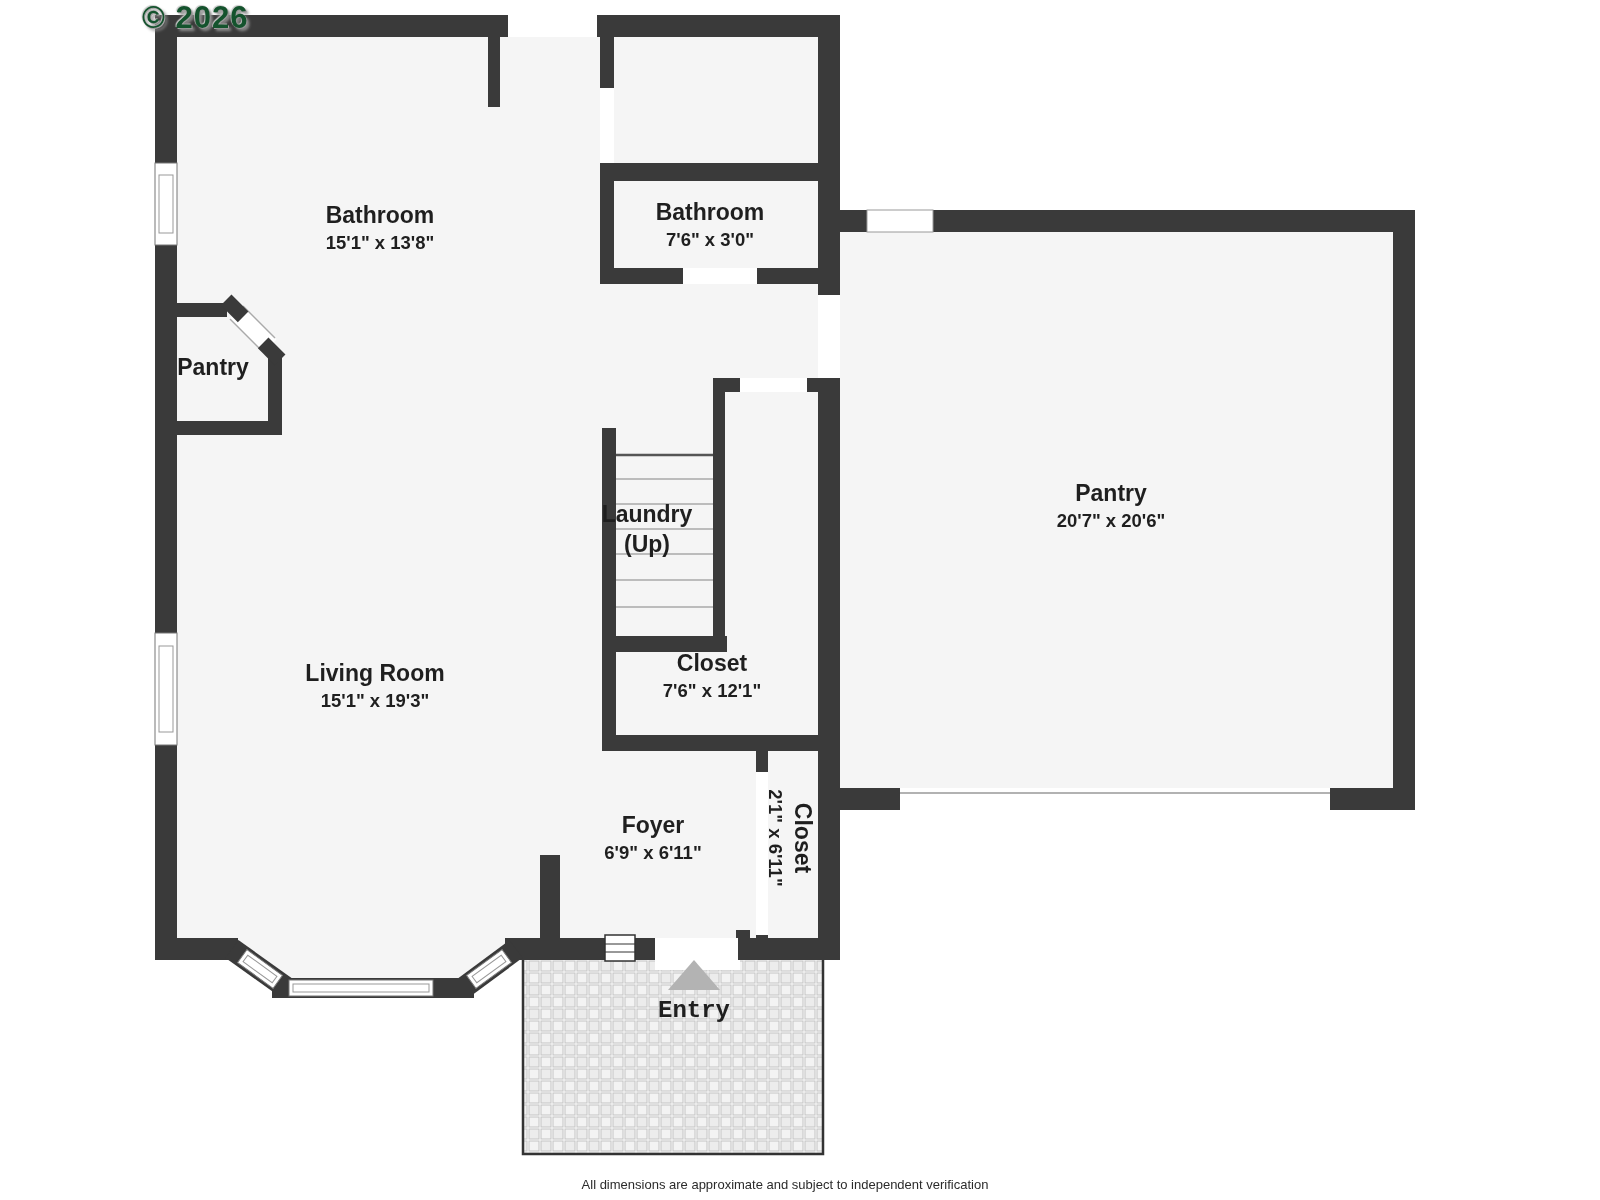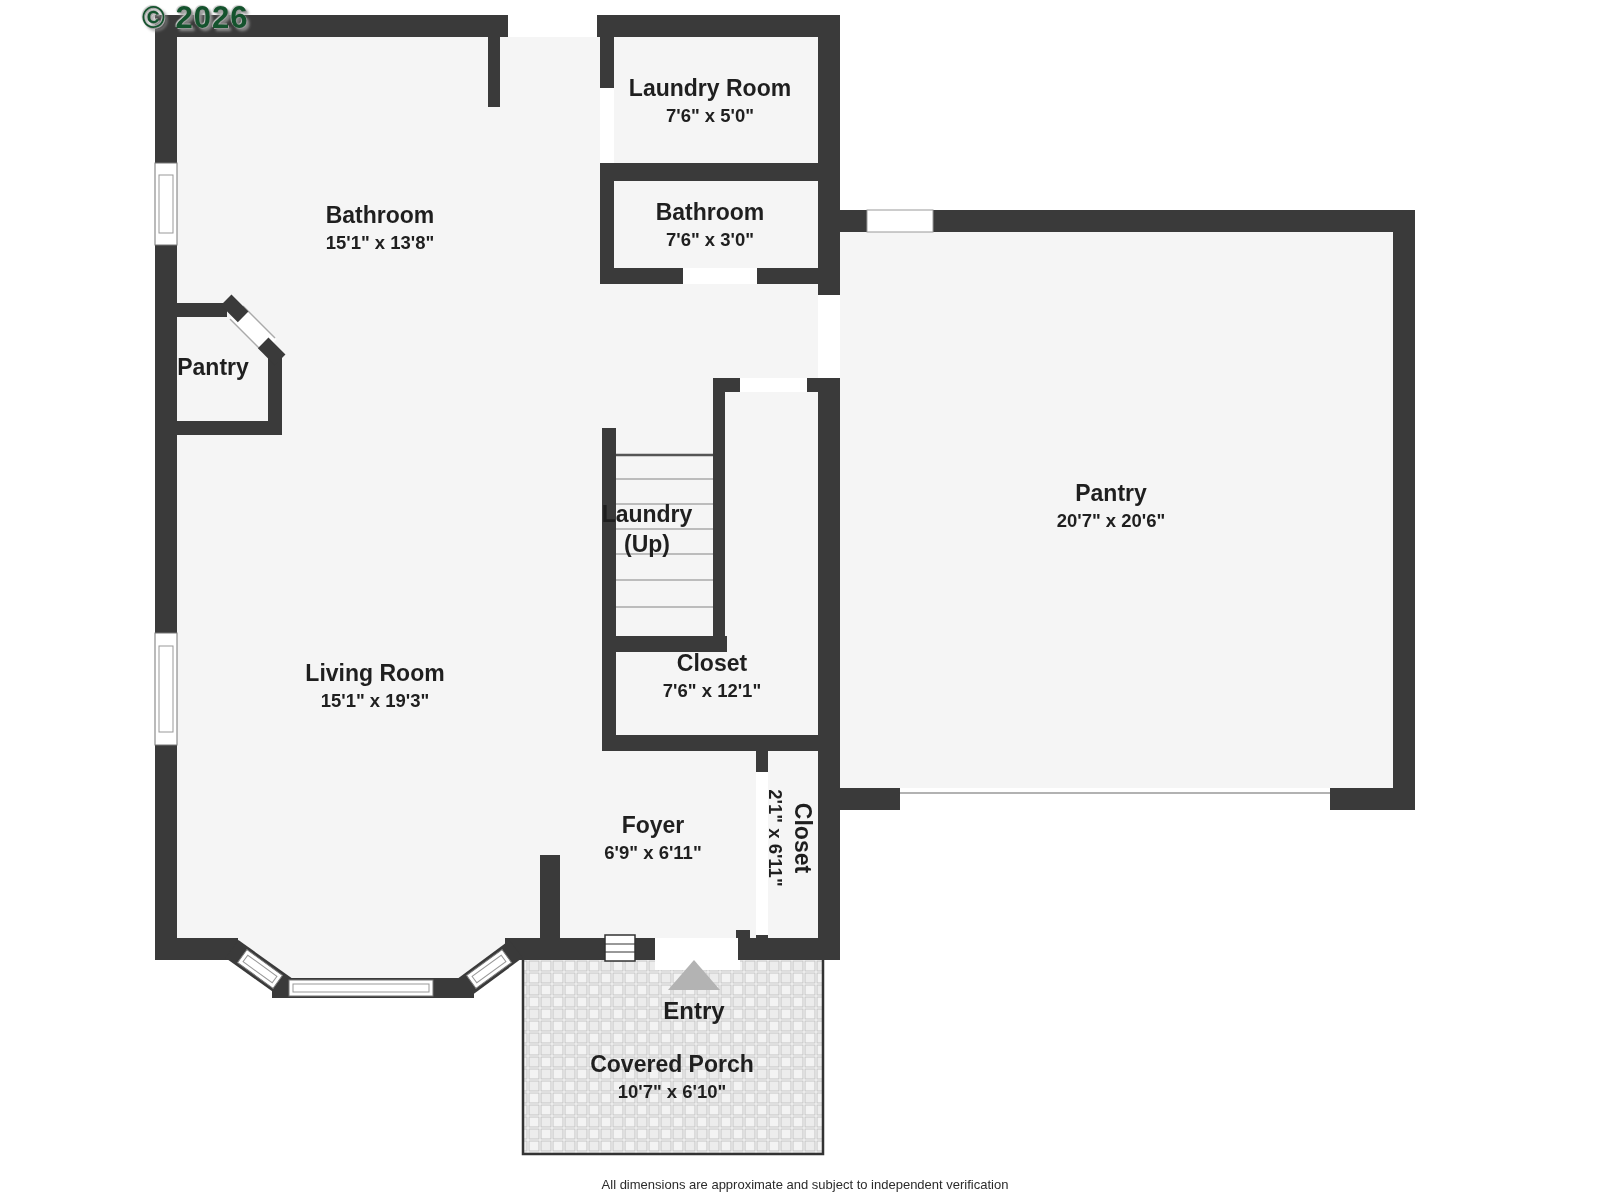--- a/index.html
+++ b/index.html
@@ -4,25 +4,25 @@
 <style>
   html,body{margin:0;padding:0;background:#ffffff;}
   #canvas{position:relative;width:1600px;height:1200px;background:#ffffff;overflow:hidden;
           font-family:"Liberation Sans", sans-serif;}
   #plan-svg{position:absolute;left:0;top:0;}
   .label{position:absolute;transform:translate(-50%,-50%);text-align:center;white-space:nowrap;
          line-height:1.3;color:#222;}
   .label.rot{transform:translate(-50%,-50%) rotate(90deg);}
   .room-name{font-weight:700;font-size:23px;color:#1f1f1f;}
   .room-dims{font-weight:600;font-size:18.5px;color:#1f1f1f;}
-  .entry-name{font-weight:700;font-size:24px;color:#1f1f1f;}
+  .entry-name{font-weight:700;font-size:24px;color:#1f1f1f;font-family:Liberation Mono, monospace;}
   #watermark{position:absolute;left:142px;top:0px;font-size:31px;font-weight:700;color:#14532d;
              text-shadow:3px 3px 3px #8f8f8f, -1px -1px 1px #c9c9c9, 1px 1px 0 #aaaaaa;
              letter-spacing:1px;}
-  #footer{position:absolute;left:805px;top:1177px;transform:translateX(-50%);
+  #footer{position:absolute;left:785px;top:1177px;transform:translateX(-50%);
           font-size:13px;color:#2b2b2b;white-space:nowrap;}
 </style>
 </head>
 <body>
 
 <div id="canvas">
 
   <svg id="plan-svg" width="1600" height="1200" viewBox="0 0 1600 1200">
     <defs>
       <pattern id="tile" width="24" height="24" patternUnits="userSpaceOnUse">
@@ -159,24 +159,20 @@
       </g>
       <g transform="rotate(-36 489 969)">
         <rect x="467" y="961" width="44" height="16" fill="#fff" stroke="#777" stroke-width="1"></rect>
         <rect x="471" y="965" width="36" height="8" fill="none" stroke="#999" stroke-width="1"></rect>
       </g>
     </g>
 
     <polygon points="694,960 668,990 720,990" fill="#b3b3b3"></polygon>
   </svg>
 
-  <div class="label" style="left:710px;top:101px">
-    <div class="room-name">Laundry Room</div>
-    <div class="room-dims">7'6" x 5'0"</div>
-  </div>
 
   <div class="label" style="left:710px;top:225px">
     <div class="room-name">Bathroom</div>
     <div class="room-dims">7'6" x 3'0"</div>
   </div>
 
   <div class="label" style="left:380px;top:228px">
     <div class="room-name">Bathroom</div>
     <div class="room-dims">15'1" x 13'8"</div>
   </div>
@@ -212,21 +208,17 @@
 
   <div class="label rot" style="left:790px;top:838px">
     <div class="room-name">Closet</div>
     <div class="room-dims">2'1" x 6'11"</div>
   </div>
 
   <div class="label" style="left:694px;top:1011px">
     <div class="entry-name">Entry</div>
   </div>
 
-  <div class="label" style="left:672px;top:1077px">
-    <div class="room-name">Covered Porch</div>
-    <div class="room-dims">10'7" x 6'10"</div>
-  </div>
 
   <div id="watermark">© 2026</div>
   <div id="footer">All dimensions are approximate and subject to independent verification</div>
 
 </div>
 
 </body></html>

